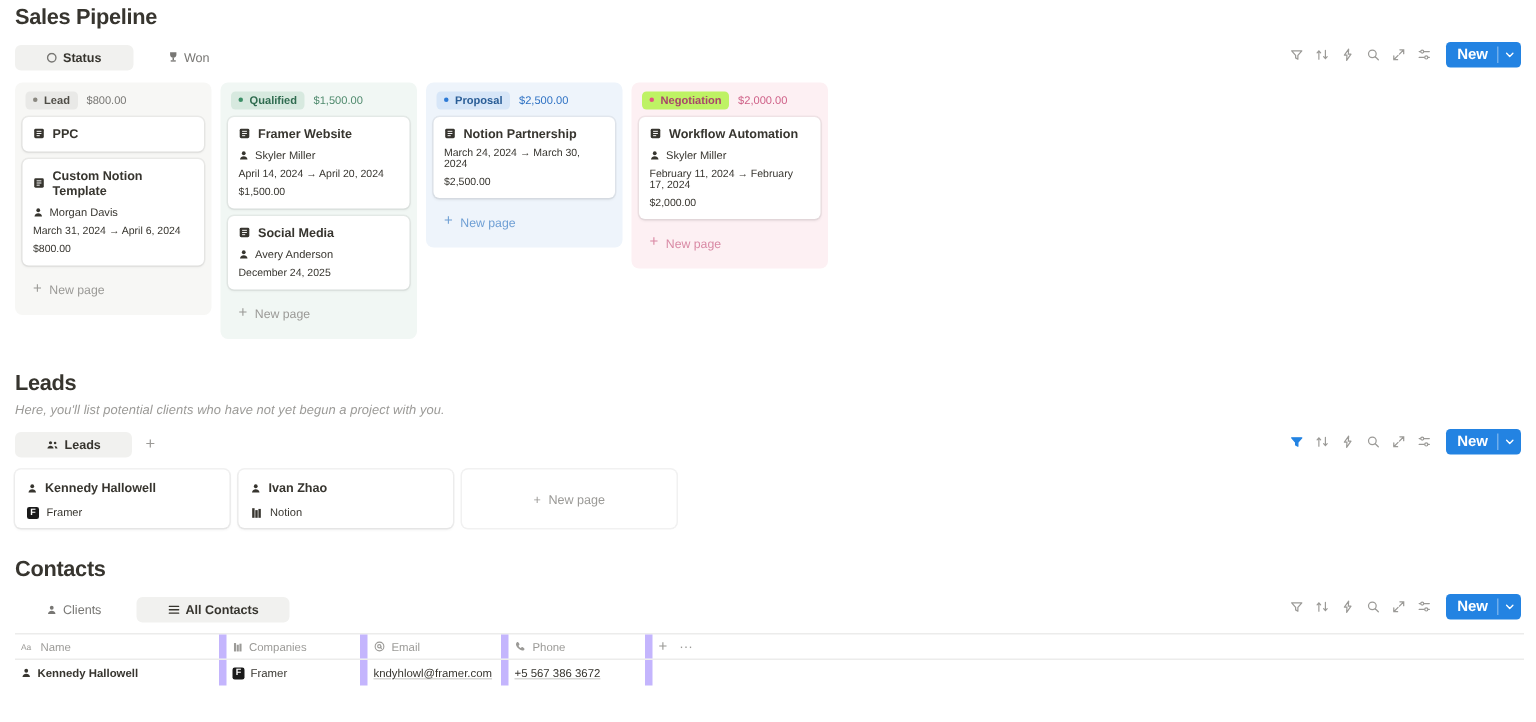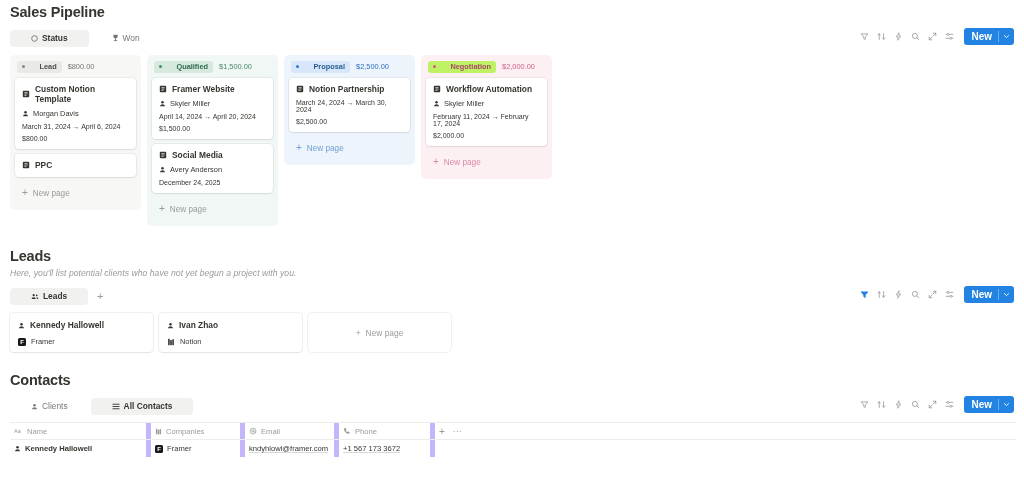--- a/index.html
+++ b/index.html
@@ -57,21 +57,21 @@
   .new-btn .chev {
     width: 15px; height: 17px; display: flex; align-items: center;
     justify-content: center; color: #fff;
   }
 
   
   .board { display: flex; gap: 6px; padding-left: 2px; margin-top: 7px; align-items: flex-start; }
   .col { width: 131px; border-radius: 5px; padding: 5px 5px 6px 5px; }
   .col-head { display: flex; align-items: center; gap: 6px; height: 13px; margin-bottom: 5px; padding-left: 2px; }
   .badge {
-    display: inline-flex; align-items: center; gap: 14px;
+    display: inline-flex; align-items: center; gap: 4px;
     height: 12px; padding: 0 5px; border-radius: 3px;
     font-size: 7.4px; font-weight: 600; white-space: nowrap;
   }
   .badge .dot { width: 3.4px; height: 3.4px; border-radius: 50%; }
   .col-sum { font-size: 7.4px; }
 
   .card {
     background: #fff; border-radius: 4px; padding: 6px 7px 7px 7px;
     box-shadow: 0 0 0 1px rgba(15,15,15,.05), 0 1px 2px rgba(15,15,15,.07);
     margin-bottom: 5px;
@@ -229,44 +229,44 @@
           <span class="col-sum">$800.00</span>
         </div>
         <div class="card">
           <div class="card-title">
             <span class="ic">
               <svg width="8" height="8" viewBox="0 0 10 10">
                   <rect x="1" y="1" width="8" height="8" rx="1.2" fill="#37352f"></rect>
                   <path d="M3 3.2h4M3 5h4M3 6.8h2.6" stroke="#fff" stroke-width=".8"></path>
                 </svg>
             </span>
+            <span>PPC</span>
+          </div>
+        </div>
+        <div class="card">
+          <div class="card-title">
+            <span class="ic">
+              <svg width="8" height="8" viewBox="0 0 10 10">
+                  <rect x="1" y="1" width="8" height="8" rx="1.2" fill="#37352f"></rect>
+                  <path d="M3 3.2h4M3 5h4M3 6.8h2.6" stroke="#fff" stroke-width=".8"></path>
+                </svg>
+            </span>
             <span>Custom Notion Template</span>
           </div>
           <div class="card-row">
             <span class="ic">
               <svg width="7" height="7" viewBox="0 0 10 10">
                   <circle cx="5" cy="3.1" r="1.8" fill="#37352f"></circle>
                   <path d="M1.4 9c.3-2 1.9-3 3.6-3s3.3 1 3.6 3z" fill="#37352f"></path>
                 </svg>
             </span>
             <span>Morgan Davis</span>
           </div>
           <div class="card-meta">March 31, 2024 → April 6, 2024</div>
           <div class="card-meta">$800.00</div>
-        </div>
-        <div class="card">
-          <div class="card-title">
-            <span class="ic">
-              <svg width="8" height="8" viewBox="0 0 10 10">
-                  <rect x="1" y="1" width="8" height="8" rx="1.2" fill="#37352f"></rect>
-                  <path d="M3 3.2h4M3 5h4M3 6.8h2.6" stroke="#fff" stroke-width=".8"></path>
-                </svg>
-            </span>
-            <span>PPC</span>
-          </div>
         </div>
         <div class="newpage">
           <span class="pl">+</span>
           <span>New page</span>
         </div>
       </div>
 
       <div class="col qual">
         <div class="col-head">
           <span class="badge">
@@ -625,20 +625,20 @@
           <span>Kennedy Hallowell</span>
         </div>
         <div class="cell c-comp">
           <span class="sq-icon">F</span>
           <span>Framer</span>
         </div>
         <div class="cell c-mail">
           <span style="text-decoration:underline;text-decoration-color:#d8d8d6">kndyhlowl@framer.com</span>
         </div>
         <div class="cell c-phone">
-          <span style="text-decoration:underline;text-decoration-color:#d8d8d6">+1 567 173 3672</span>
+          <span style="text-decoration:underline;text-decoration-color:#d8d8d6">+5 567 386 3672</span>
         </div>
         <div class="cell c-tail"></div>
       </div>
 
     </div>
   </div>
 </div>
 
 </body></html>

